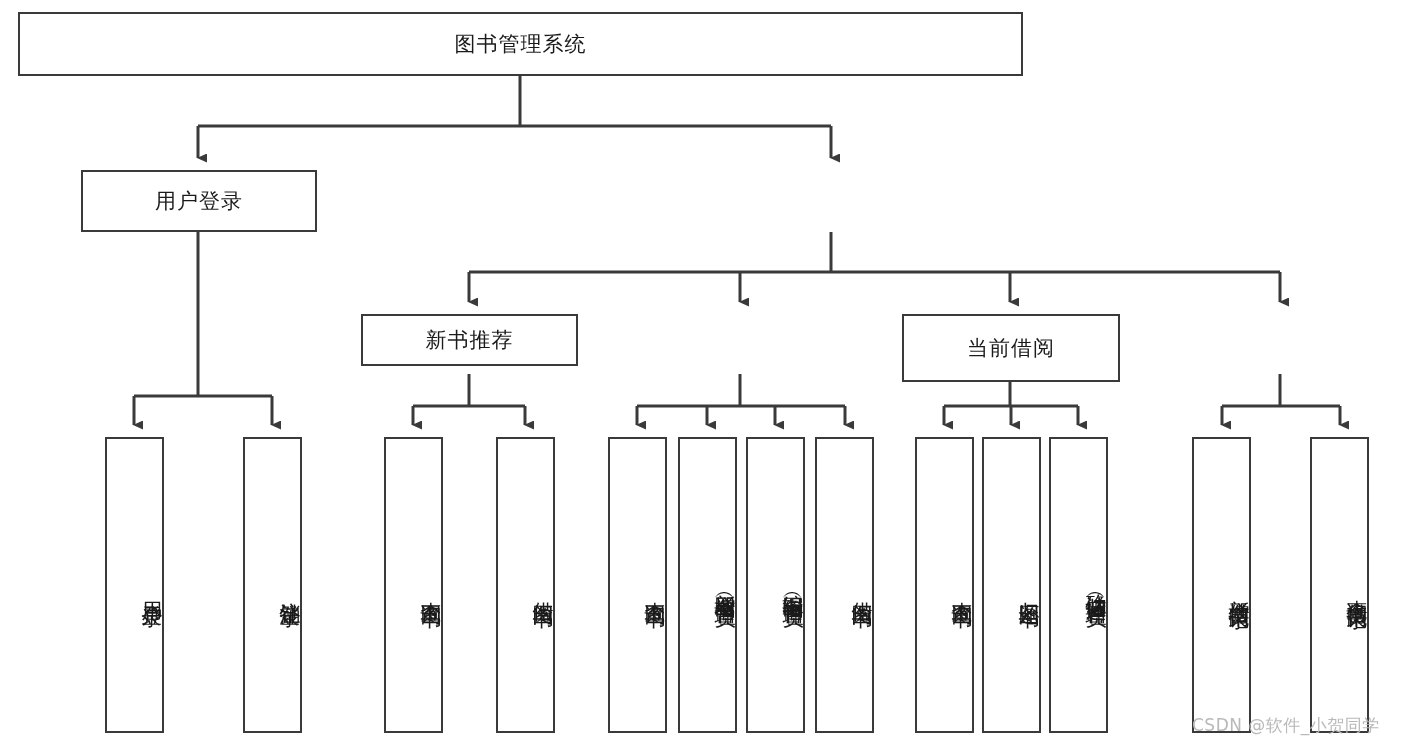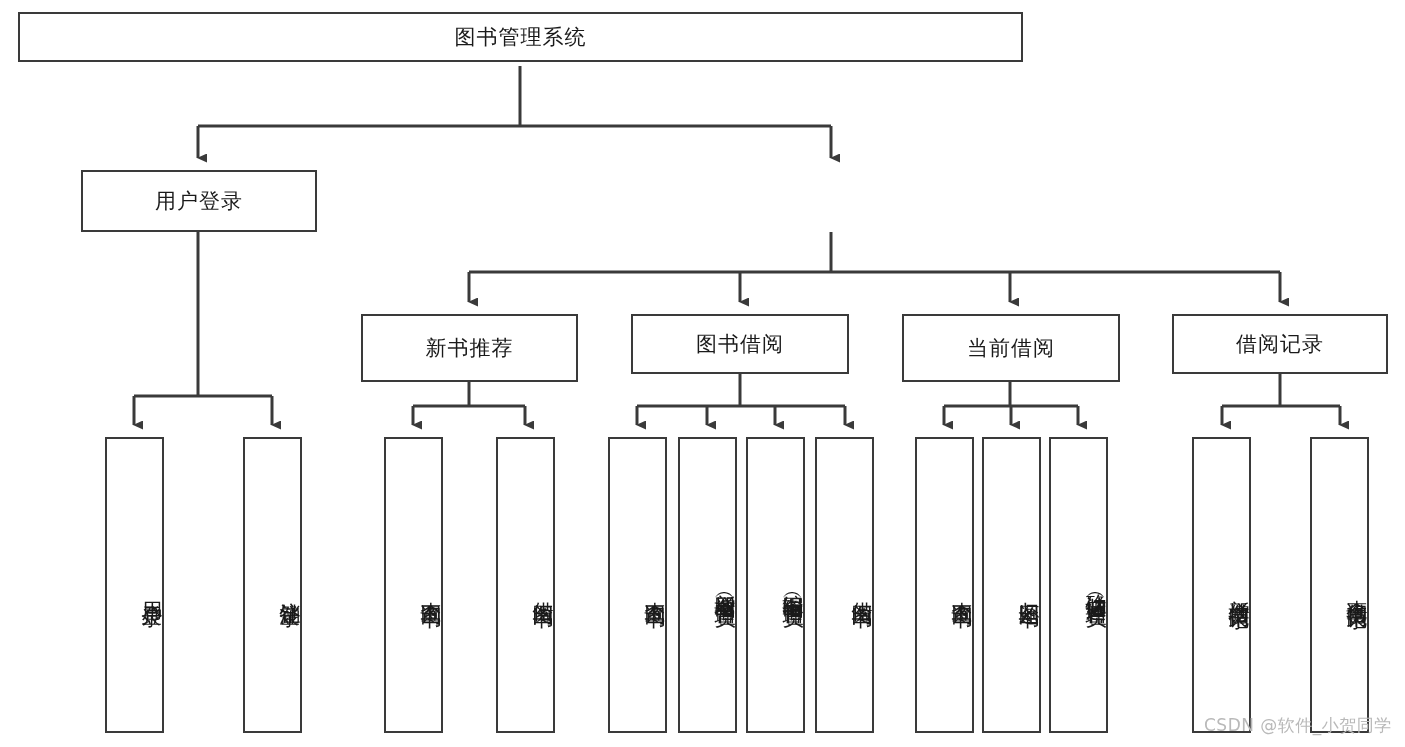--- a/index.html
+++ b/index.html
@@ -48,21 +48,20 @@
     padding-top: 8px;
     line-height: 1;
   }
   .node-v.topless { padding-top: 2px; }
   .watermark {
     position: absolute;
     font-size: 17px;
     color: #b9b9b9;
     white-space: nowrap;
     letter-spacing: 0.5px;
-    margin-left: 12px;
   }
 </style>
 </head>
 <body>
 
 <div id="canvas">
 
   <svg class="wires" viewBox="0 0 1405 747">
     <defs>
       <marker id="arrow" markerWidth="9" markerHeight="10" refX="4.5" refY="9" orient="auto" markerUnits="userSpaceOnUse">
@@ -106,28 +105,26 @@
       <path d="M1011,406 L1011,425" marker-end="url(#arrow)"></path>
       <path d="M1078,406 L1078,425" marker-end="url(#arrow)"></path>
 
       <path d="M1280,374 L1280,406"></path>
       <path d="M1222,406 L1340,406"></path>
       <path d="M1222,406 L1222,425" marker-end="url(#arrow)"></path>
       <path d="M1340,406 L1340,425" marker-end="url(#arrow)"></path>
     </g>
   </svg>
 
-  <div class="node node-h" style="left:18px; top:12px; width:1005px; height:50px;">图书管理系统</div>
+  <div class="node node-h" style="left:18px; top:12px; width:1005px; height:64px;">图书管理系统</div>
 
   <div class="node node-h" style="left:81px; top:170px; width:236px; height:62px;">用户登录</div>
 
-  <div class="node node-h" style="left:361px; top:314px; width:217px; height:68px;">新书推荐</div>
-  <div class="node node-h" style="left:631px; top:314px; width:218px; height:60px;">图书借阅</div>
+  <div class="node node-h" style="left:361px; top:314px; width:217px; height:52px;">新书推荐</div>
   <div class="node node-h" style="left:902px; top:314px; width:218px; height:68px;">当前借阅</div>
-  <div class="node node-h" style="left:1172px; top:314px; width:216px; height:60px;">借阅记录</div>
 
   <div class="node node-v" style="left:105px; top:437px; width:59px; height:296px;">用户登录</div>
   <div class="node node-v" style="left:243px; top:437px; width:59px; height:296px;">注销登录</div>
 
   <div class="node node-v" style="left:384px; top:437px; width:59px; height:296px;">查询图书</div>
   <div class="node node-v" style="left:496px; top:437px; width:59px; height:296px;">借阅图书</div>
 
   <div class="node node-v" style="left:608px; top:437px; width:59px; height:296px;">查询图书</div>
   <div class="node node-v topless" style="left:678px; top:437px; width:59px; height:296px;">新增图书（管理员）</div>
   <div class="node node-v topless" style="left:746px; top:437px; width:59px; height:296px;">编辑图书（管理员）</div>

